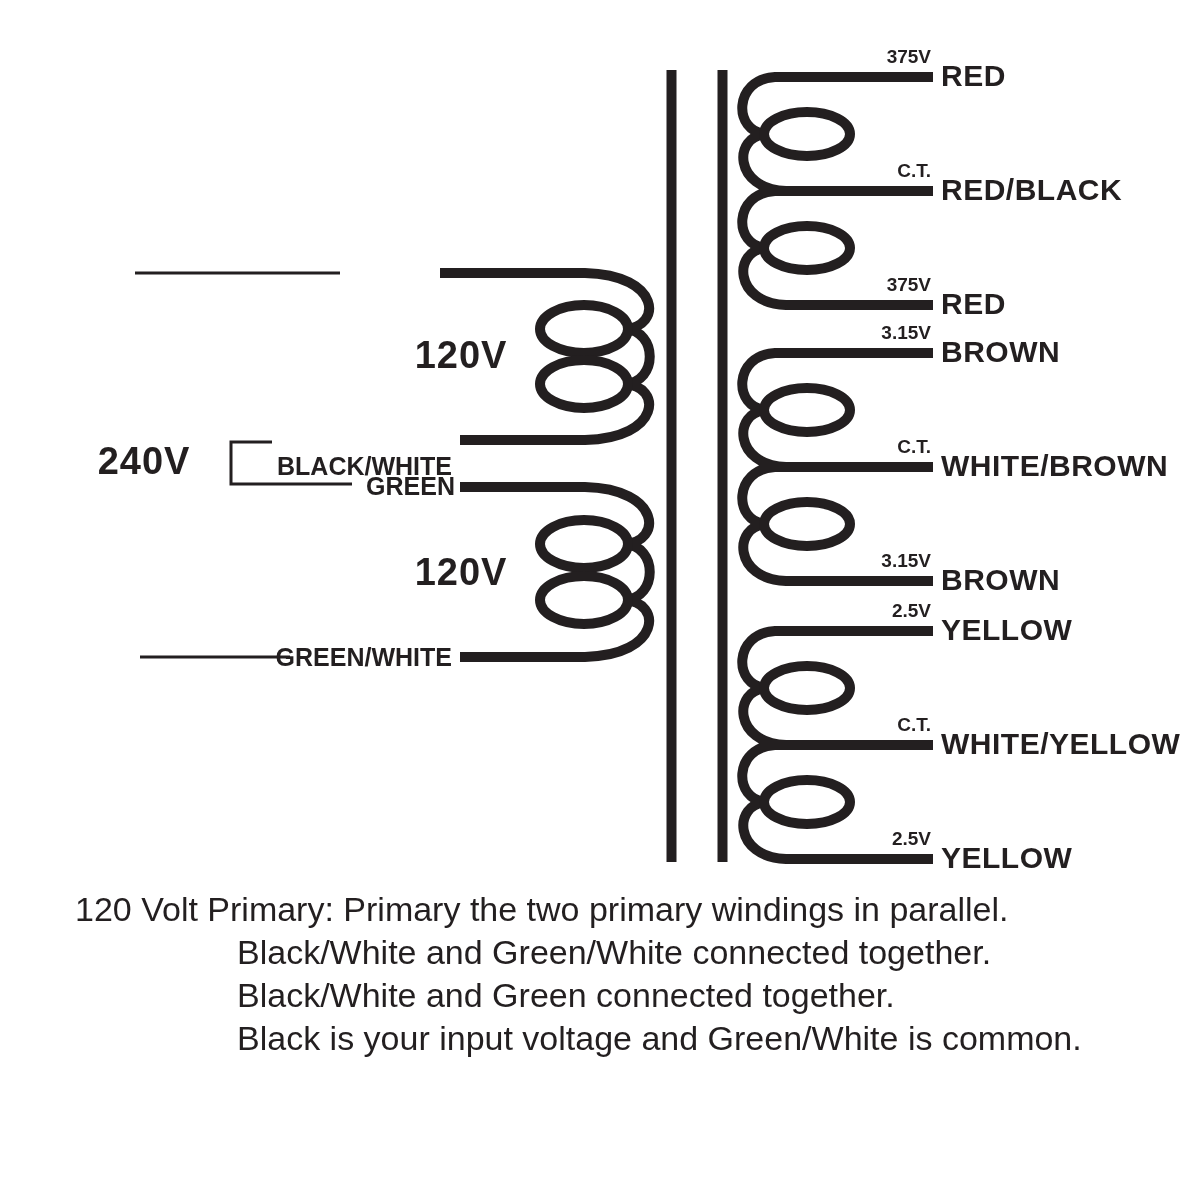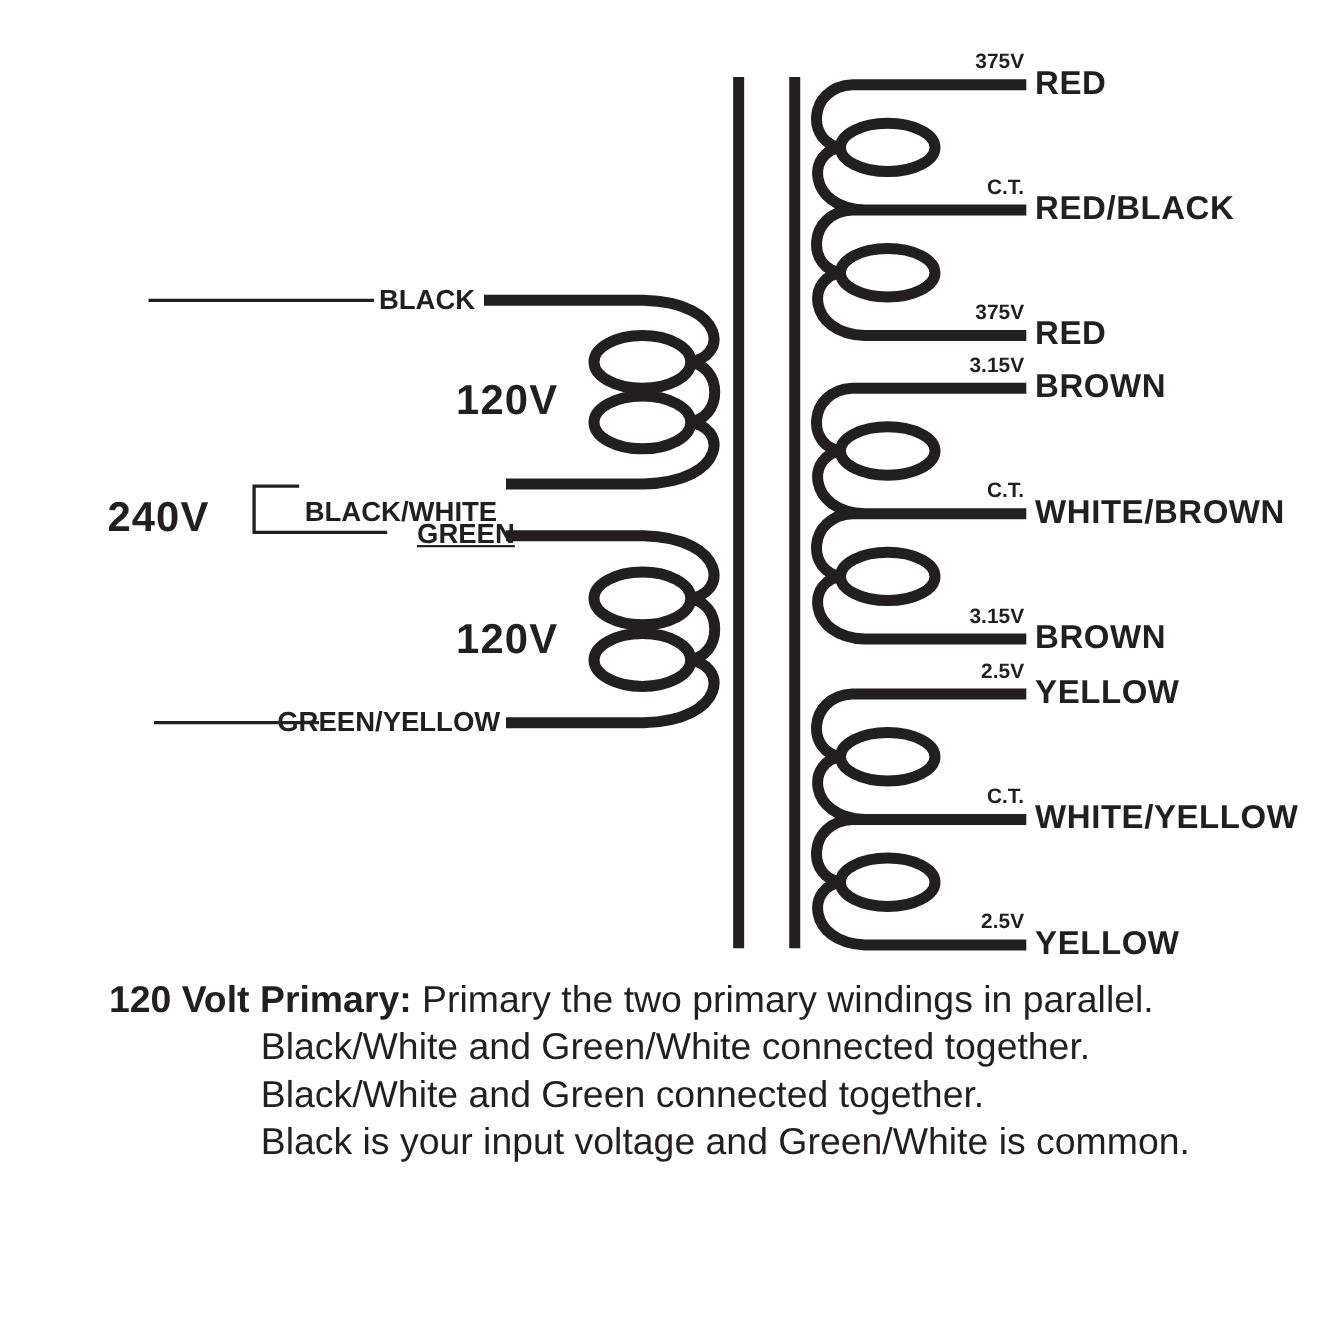--- a/index.html
+++ b/index.html
@@ -13,37 +13,37 @@
   }
   svg.schematic { position:absolute; left:0; top:0; }
   .ink { stroke:var(--ink); fill:none; }
   .lbl { position:absolute; white-space:nowrap; color:var(--ink); }
   .wire-label {
     font-weight:bold; font-size:25px; text-align:right;
     transform:translateY(-50%); width:200px;
   }
   .volt-big {
     font-weight:bold; font-size:38px; text-align:center;
-    transform:translateY(-50%); width:200px; letter-spacing:1px;margin-top:10px;
+    transform:translateY(-50%); width:200px; letter-spacing:1px;
   }
   .sec-volt {
     font-weight:bold; font-size:19px; text-align:right;
     transform:translateY(-100%); width:200px;
   }
   .sec-name {
     font-weight:bold; font-size:30px; text-align:left;
     transform:translateY(-50%); letter-spacing:0.5px;
   }
   .notes {
     position:absolute; left:75px; top:888px; width:1110px;
     font-size:34px; line-height:43px; color:var(--ink);
   }
   .note-line { white-space:nowrap; }
   .note-line.indent { padding-left:162px; }
-  .note-line .b { font-weight:bold;margin-left:24px; }
+  .note-line .b { font-weight:normal; }
 </style>
 </head>
 <body>
 
 <div class="canvas">
 
   <svg class="schematic" width="1200" height="1200" viewBox="0 0 1200 1200">
 
     <path class="ink" stroke-width="10" d="M671.5 70 V862"></path>
     <path class="ink" stroke-width="10" d="M722.5 70 V862"></path>
@@ -66,24 +66,23 @@
 
     <path class="ink" stroke-width="10" d="M933 631 H775 C733 633 733 686 766 688 C733 690 733 743 786 745 H933 M933 745 H775 C733 747 733 800 766 802 C733 804 733 857 786 859 H933"></path>
     <ellipse class="ink" stroke-width="10" cx="807" cy="688" rx="43" ry="22"></ellipse>
     <ellipse class="ink" stroke-width="10" cx="807" cy="802" rx="43" ry="22"></ellipse>
 
     <path class="ink" stroke-width="3" d="M135 273 H340"></path>
     <path class="ink" stroke-width="3" d="M140 657 H290"></path>
     <path class="ink" stroke-width="3" d="M272 442 H231 V484 H352"></path>
   </svg>
 
-  <div class="lbl wire-label" style="left:232px; top:273px;">BLACK</div>
   <div class="lbl wire-label" style="left:252px; top:418px;margin-top:48px;">BLACK/WHITE</div>
-  <div class="lbl wire-label" style="left:268px; top:486px;text-decoration:underline;">GREEN</div>
-  <div class="lbl wire-label" style="left:252px; top:657px;">GREEN/YELLOW</div>
+  <div class="lbl wire-label" style="left:255px; top:486px;">GREEN</div>
+  <div class="lbl wire-label" style="left:252px; top:657px;">GREEN/WHITE</div>
 
   <div class="lbl volt-big" style="left:361px; top:355px;">120V</div>
   <div class="lbl volt-big" style="left:361px; top:572px;">120V</div>
   <div class="lbl volt-big" style="left:44px; top:461px;">240V</div>
 
   <div class="lbl sec-volt" style="left:731px; top:68px;">375V</div>
   <div class="lbl sec-name" style="left:941px; top:76px;">RED</div>
   <div class="lbl sec-volt" style="left:731px; top:182px;">C.T.</div>
   <div class="lbl sec-name" style="left:941px; top:190px;">RED/BLACK</div>
   <div class="lbl sec-volt" style="left:731px; top:296px;">375V</div>

